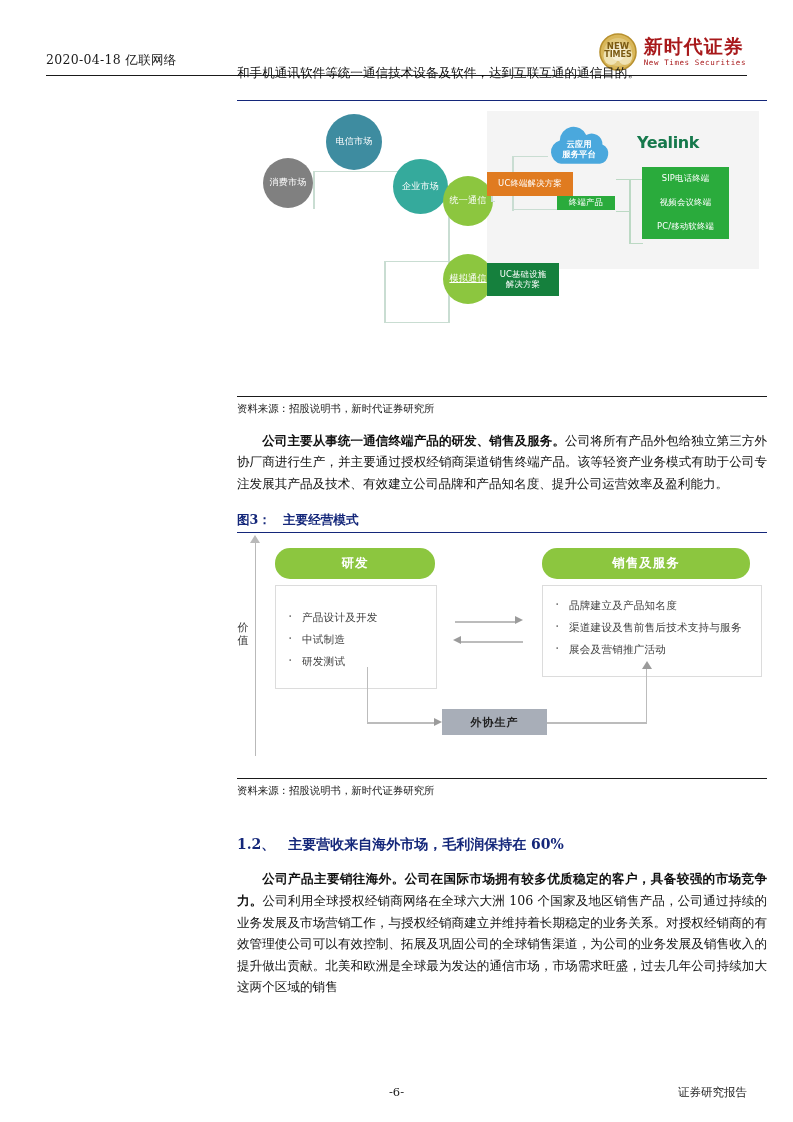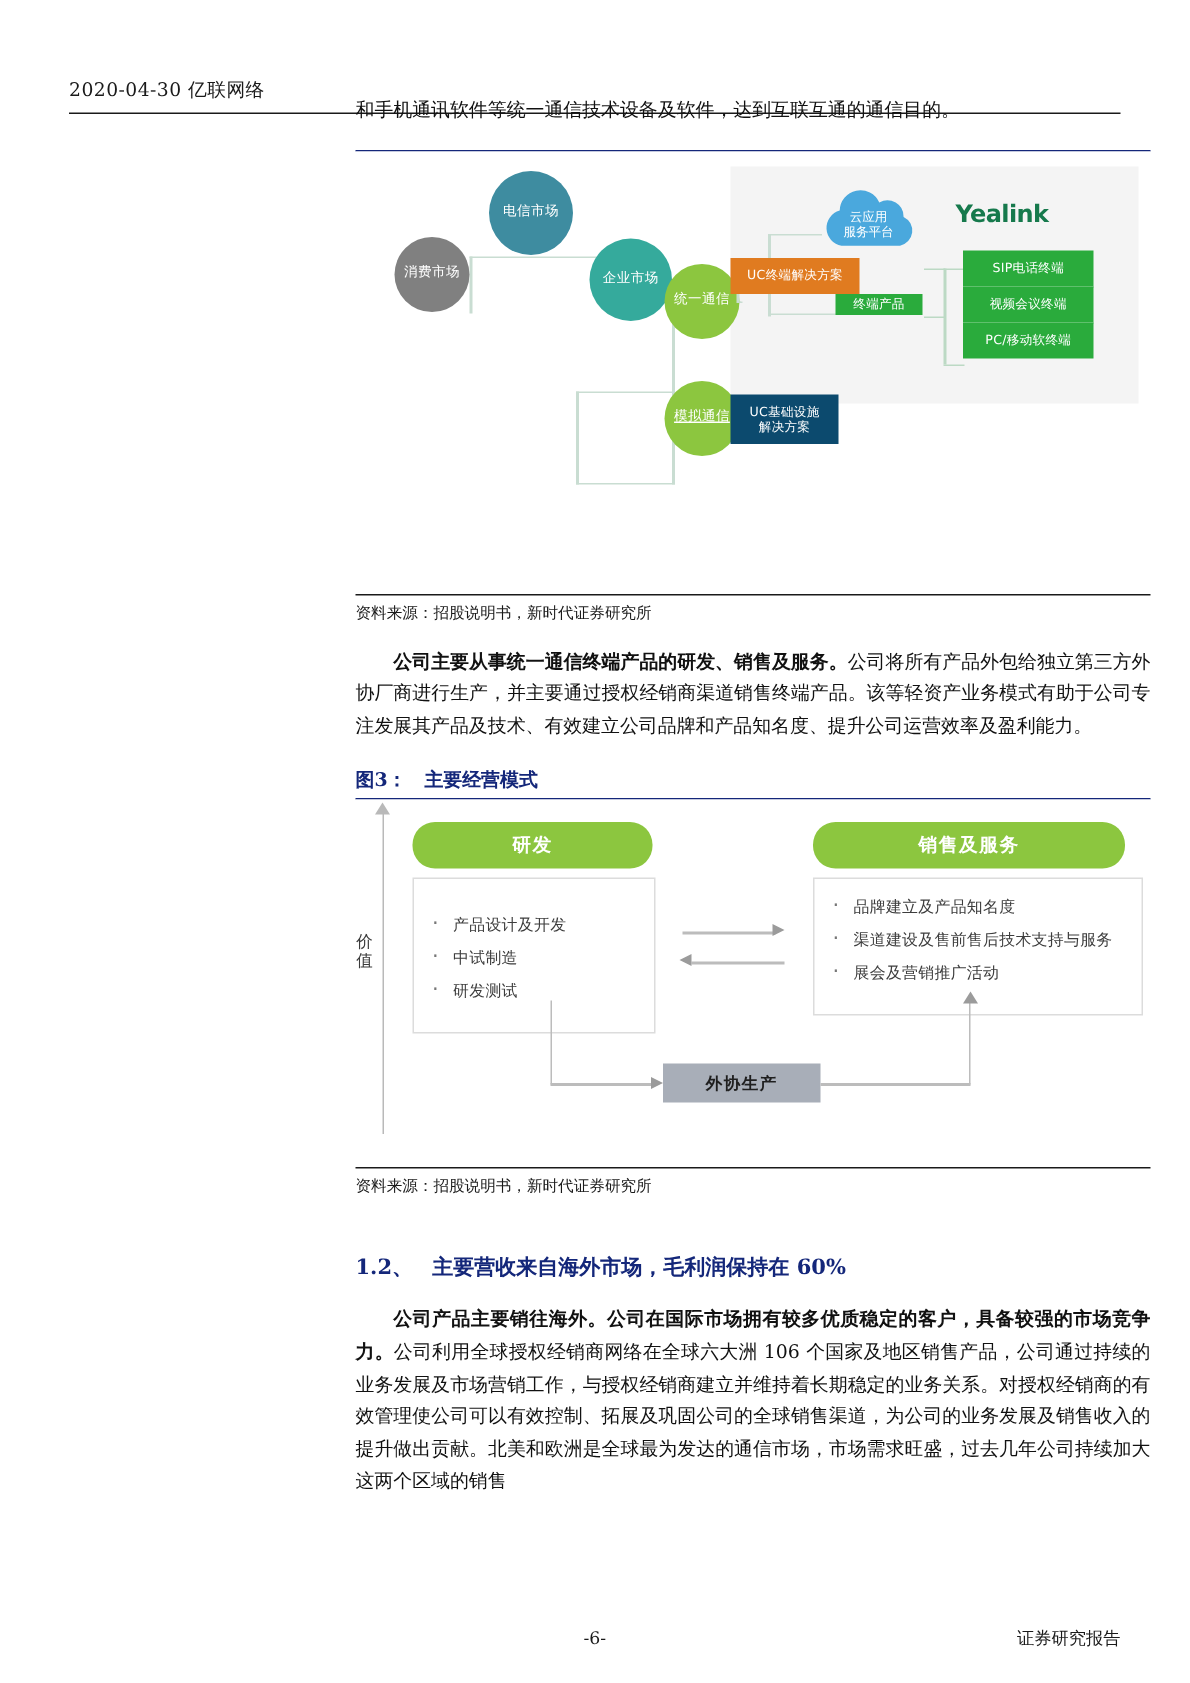--- a/index.html
+++ b/index.html
@@ -86,21 +86,39 @@
          font-family:"DejaVu Serif","Liberation Serif",serif;}
   .ft-right{position:absolute;right:0;top:0;font-size:11.5px;color:#1a1a1a;
             font-family:"DejaVu Serif","Liberation Serif",serif;}
 </style>
 </head>
 <body>
 
 <div class="page">
 
   <div class="header">
-    <div class="hdr-date">2020-04-30  亿联网络</div>
+    <div class="hdr-date">2020-04-18  亿联网络</div>
+    <div class="hdr-logo">
+      <div class="logo-mark">
+        <svg viewBox="0 0 40 40" width="40" height="40">
+          <circle cx="20" cy="20" r="18" fill="#d9b75a"></circle>
+          <circle cx="20" cy="20" r="18" fill="none" stroke="#b8912f" stroke-width="1.6"></circle>
+          <path d="M20 6 A14 14 0 0 1 20 34 A14 14 0 0 1 20 6 Z" fill="#e8d79a" opacity=".55"></path>
+          <ellipse cx="13" cy="24" rx="7.5" ry="9" fill="#f2e7bd" opacity=".85"></ellipse>
+          <ellipse cx="27" cy="24" rx="7.5" ry="9" fill="#f2e7bd" opacity=".85"></ellipse>
+          <ellipse cx="20" cy="20" rx="7.5" ry="9" fill="#f7f0d6" opacity=".9"></ellipse>
+          <text x="20" y="17" text-anchor="middle" font-size="8.5" font-weight="bold" font-family="DejaVu Sans, sans-serif" fill="#7b5a12">NEW</text>
+          <text x="20" y="25" text-anchor="middle" font-size="8" font-weight="bold" font-family="DejaVu Sans, sans-serif" fill="#7b5a12">TIMES</text>
+        </svg>
+      </div>
+      <div class="logo-text">
+        <div class="logo-cn">新时代证券</div>
+        <div class="logo-en">New Times Securities</div>
+      </div>
+    </div>
   </div>
   <div class="hdr-rule"></div>
 
   <div class="col" style="top:62px;">
 
     <p class="body">和手机通讯软件等统一通信技术设备及软件，达到互联互通的通信目的。</p>
 
     <div style="margin-top:16px;">
       <div class="cap-rule"></div>
 
@@ -127,21 +145,21 @@
         <div class="ln" style="left:254px;top:73px;width:1.6px;height:28px;"></div>
         <div class="ln" style="left:254px;top:73px;width:74px;height:1.6px;"></div>
         <div class="ln" style="left:256px;top:178px;width:1.6px;height:1.6px;"></div>
 
         <div class="ln" style="left:275px;top:55px;width:1.6px;height:27px;"></div>
         <div class="ln" style="left:275px;top:55px;width:36px;height:1.6px;"></div>
         <div class="ln" style="left:275px;top:82px;width:1.6px;height:28px;"></div>
         <div class="ln" style="left:275px;top:108px;width:47px;height:1.6px;"></div>
         <div class="ln" style="left:261px;top:82px;width:15px;height:1.6px;"></div>
 
-        <div class="cloud" style="left:306px;top:23px;width:72px;height:46px;">
+        <div class="cloud" style="left:306px;top:23px;width:72px;height:46px;font-weight:bold;">
           <svg viewBox="0 0 120 76" style="position:absolute;left:0;top:0;width:72px;height:46px;">
             <path d="M30 66 A20 20 0 0 1 28 27 A23 23 0 0 1 72 18 A18 18 0 0 1 99 34 A17 17 0 0 1 95 66 Z" fill="#4aa8dd"></path>
           </svg>
           <span style="position:relative;z-index:2;white-space:pre-line;padding-top:4px;">云应用
 服务平台</span>
         </div>
 
         <div class="yl" style="left:400px;top:32px;">Yealink</div>
 
         <div class="box" style="left:250px;top:71px;width:86px;height:24px;background:#e07b20;">UC终端解决方案</div>
@@ -151,21 +169,21 @@
         <div class="ln" style="left:379px;top:78px;width:14px;height:1.6px;background:#bcd9c4;"></div>
         <div class="ln" style="left:392px;top:78px;width:1.6px;height:64px;background:#bcd9c4;"></div>
         <div class="ln" style="left:379px;top:110px;width:14px;height:1.6px;background:#bcd9c4;"></div>
         <div class="ln" style="left:392px;top:142px;width:14px;height:1.6px;background:#bcd9c4;"></div>
         <div class="ln" style="left:392px;top:78px;width:14px;height:1.6px;background:#bcd9c4;"></div>
 
         <div class="box" style="left:405px;top:66px;width:87px;height:24px;background:#2aab3c;border-bottom:1px solid #fff;">SIP电话终端</div>
         <div class="box" style="left:405px;top:90px;width:87px;height:24px;background:#2aab3c;border-bottom:1px solid #fff;">视频会议终端</div>
         <div class="box" style="left:405px;top:114px;width:87px;height:24px;background:#2aab3c;">PC/移动软终端</div>
 
-        <div class="box" style="left:250px;top:162px;width:72px;height:33px;background:#0c4a6e;white-space:pre-line;">UC基础设施
+        <div class="box" style="left:250px;top:162px;width:72px;height:33px;background:#15803d;white-space:pre-line;">UC基础设施
 解决方案</div>
       </div>
 
       <div class="src-rule"></div>
       <div class="src">资料来源：招股说明书，新时代证券研究所</div>
     </div>
 
     <p class="body indent" style="margin-top:14px;"><b>公司主要从事统一通信终端产品的研发、销售及服务。</b><span>公司将所有产品外包给独立第三方外协厂商进行生产，并主要通过授权经销商渠道销售终端产品。该等轻资产业务模式有助于公司专注发展其产品及技术、有效建立公司品牌和产品知名度、提升公司运营效率及盈利能力。</span></p>
 
     <div style="margin-top:18px;">

